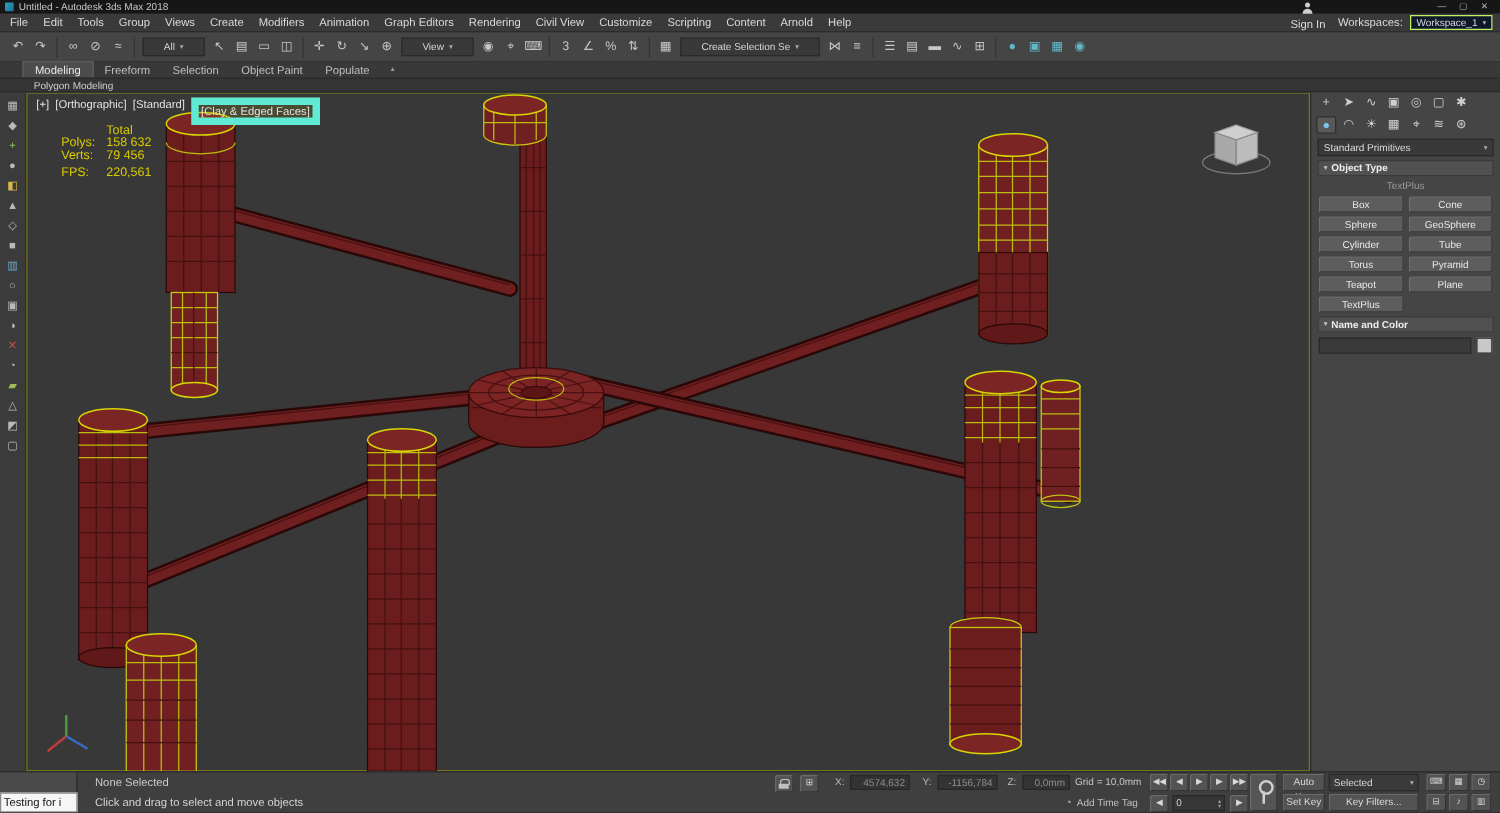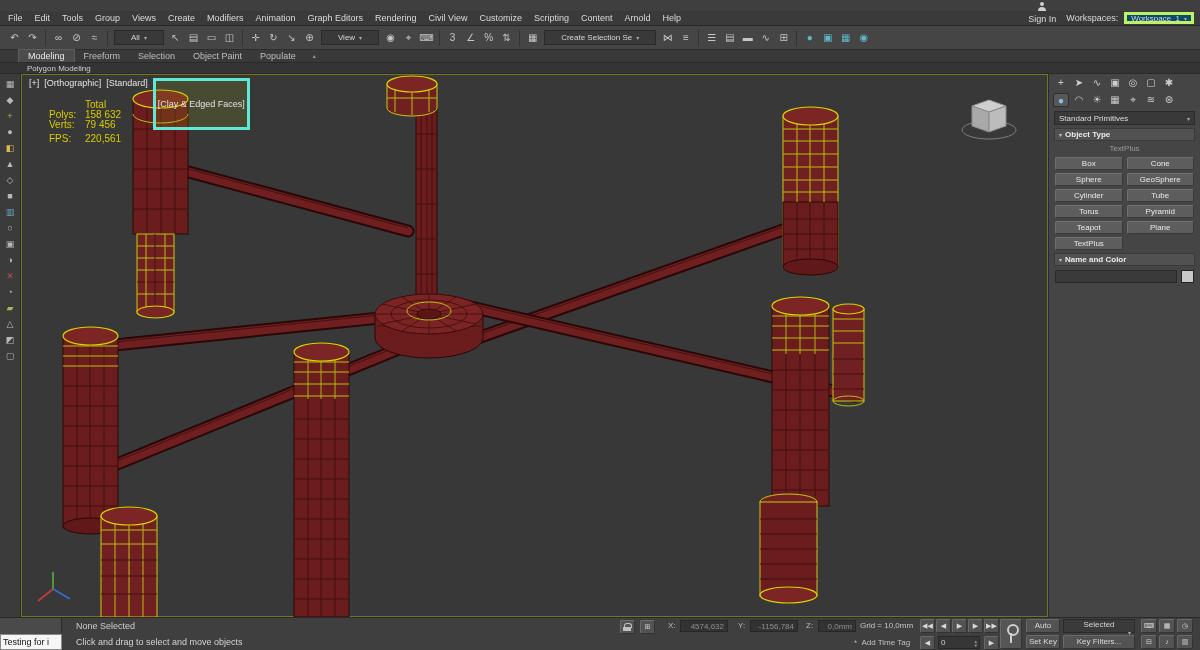--- a/index.html
+++ b/index.html
@@ -20,21 +20,21 @@
   .menubar { position:absolute; left:0; top:11px; width:1200px; height:15px;
     background:#3a3a3a; border-bottom:1px solid #282828; display:flex; align-items:center;
     font-size:9px; color:#dadada; padding-left:2px; }
   .menu-item { padding:0 6px; line-height:14px; }
   .menubar-right { margin-left:auto; display:flex; align-items:center; gap:6px; padding-right:6px; }
   .signin { display:flex; align-items:center; gap:3px; padding:0 4px;flex-direction:column; }
   .person { position:relative; width:9px; height:9px; }
   .person::before { content:''; position:absolute; top:0; left:2px; width:4px; height:4px; border-radius:50%; background:#cfcfcf; }
   .person::after { content:''; position:absolute; bottom:0; left:0; width:8px; height:4px; border-radius:4px 4px 0 0; background:#cfcfcf; }
   .caret { font-size:6px; color:#aaa; }
-  .ws-dd { display:flex; align-items:center; gap:4px; background:#0c4a6e; border:3px solid #bef264;
+  .ws-dd { display:flex; align-items:center; gap:4px; background:#0f172a; border:1px solid #bef264;
     height:12px; padding:0 4px; font-size:8px; }
   
   .toolbar { position:absolute; left:0; top:26px; width:1200px; height:24px;
     background:#454545; border-bottom:1px solid #2d2d2d; display:flex; align-items:center;
     padding-left:6px; gap:1px; }
   .tbi { width:17px; height:17px; line-height:17px; text-align:center; font-size:10px;
     color:#c6c6c6; border-radius:2px; }
   .tbi.teal { color:#5fb8c9; }
   .tbsep { width:1px; height:16px; background:#333; margin:0 3px; }
   .tbdd { height:15px; background:#393939; border:1px solid #2a2a2a; display:flex;
@@ -54,21 +54,21 @@
     align-items:center; padding-top:3px; gap:2px; }
   .lsi { width:16px; height:14px; line-height:14px; text-align:center; font-size:9px; color:#b9b9b9; }
   .lsi:nth-child(3){ color:#8cc152; } .lsi:nth-child(5){ color:#d8b84a; }
   .lsi:nth-child(9){ color:#6aa6c8; } .lsi:nth-child(13){ color:#c05050; }
   .lsi:nth-child(15){ color:#9fba57; }
   
   .viewport { position:absolute; left:21px; top:74px; width:1027px; height:543px;
     background:#383838; box-shadow:inset 0 0 0 1px #74741c; overflow:hidden; }
   .viewport svg.model { position:absolute; left:0; top:0; }
   .vp-label { position:absolute; left:8px; top:4px; font-size:9px; color:#e2e2e2; display:flex; gap:5px; }
-  .vp-label .shading { border:3px solid #5eead4; background:rgba(150,160,20,.18); padding:18px 2px; }
+  .vp-label .shading { border:6px solid #5eead4; background:rgba(150,160,20,.18); padding:0 2px; }
   .vp-stats { position:absolute; left:28px; top:26px; font-size:10px; color:#d8cb00; line-height:10px; }
   .srow .slab { display:inline-block; width:36px; }
   .srow.fps { margin-top:4px; }
   .viewcube { position:absolute; right:24px; top:14px; }
   .axis-tripod { position:absolute; left:12px; bottom:10px; }
   
   .colBody { fill:#6b1c1c; stroke:#2a0808; stroke-width:1; }
   .colBodySel { fill:#702020; stroke:#caca10; stroke-width:1; }
   .capSel { fill:#7c2525; stroke:#d6d600; stroke-width:1.2; }
   .ringD { stroke:#451010; fill:none; stroke-width:1; }
@@ -127,20 +127,29 @@
     border:1px solid #272727; color:#cccccc; font-size:8px; display:flex; align-items:center; padding:0 2px; }
   .spin { margin-left:auto; display:flex; flex-direction:column; line-height:4px; font-size:5px; color:#999; }
   .sb-tag { position:absolute; left:852px; top:19px; color:#c0c0c0; font-size:8px; display:flex; gap:4px; align-items:center; }
   .clockg { font-size:9px; color:#b5b5b5; }
 </style>
 </head>
 <body>
 
 <div id="root">
 
+  <div class="titlebar">
+    <span class="app-logo"></span>
+    <span>Untitled - Autodesk 3ds Max 2018</span>
+    <span class="win-controls">
+      <span class="win-btn">—</span>
+      <span class="win-btn">▢</span>
+      <span class="win-btn">✕</span>
+    </span>
+  </div>
 
   <div class="menubar">
     <span class="menu-item">File</span>
     <span class="menu-item">Edit</span>
     <span class="menu-item">Tools</span>
     <span class="menu-item">Group</span>
     <span class="menu-item">Views</span>
     <span class="menu-item">Create</span>
     <span class="menu-item">Modifiers</span>
     <span class="menu-item">Animation</span>
@@ -576,21 +585,21 @@
     <div class="sbtn" style="left:936px; top:1px; width:15px;">◀</div>
     <div class="sbtn" style="left:952px; top:1px; width:15px;">▶</div>
     <div class="sbtn" style="left:968px; top:1px; width:15px;">▶</div>
     <div class="sbtn" style="left:984px; top:1px; width:15px;">▶▶</div>
 
     <div class="bigkey">
         <div class="keyglyph"></div>
       </div>
     <div class="sbtn" style="left:1026px; top:1px; width:34px; font-size:8px;">Auto Key</div>
     <div class="sbtn" style="left:1026px; top:17px; width:34px; font-size:8px;">Set Key</div>
-    <div class="sb-dd" style="left:1063px; top:1px; width:72px;flex-direction:column;">
+    <div class="sb-dd" style="left:1063px; top:1px; width:72px;">
       <span>Selected</span>
       <span class="caret">▾</span>
     </div>
     <div class="sbtn" style="left:1063px; top:17px; width:72px; font-size:8px;">Key Filters...</div>
 
     <div class="sbtn" style="left:1141px; top:1px; width:16px;">⌨</div>
     <div class="sbtn" style="left:1159px; top:1px; width:16px;">▦</div>
     <div class="sbtn" style="left:1177px; top:1px; width:16px;">◷</div>
 
     <div class="sb-tag">

